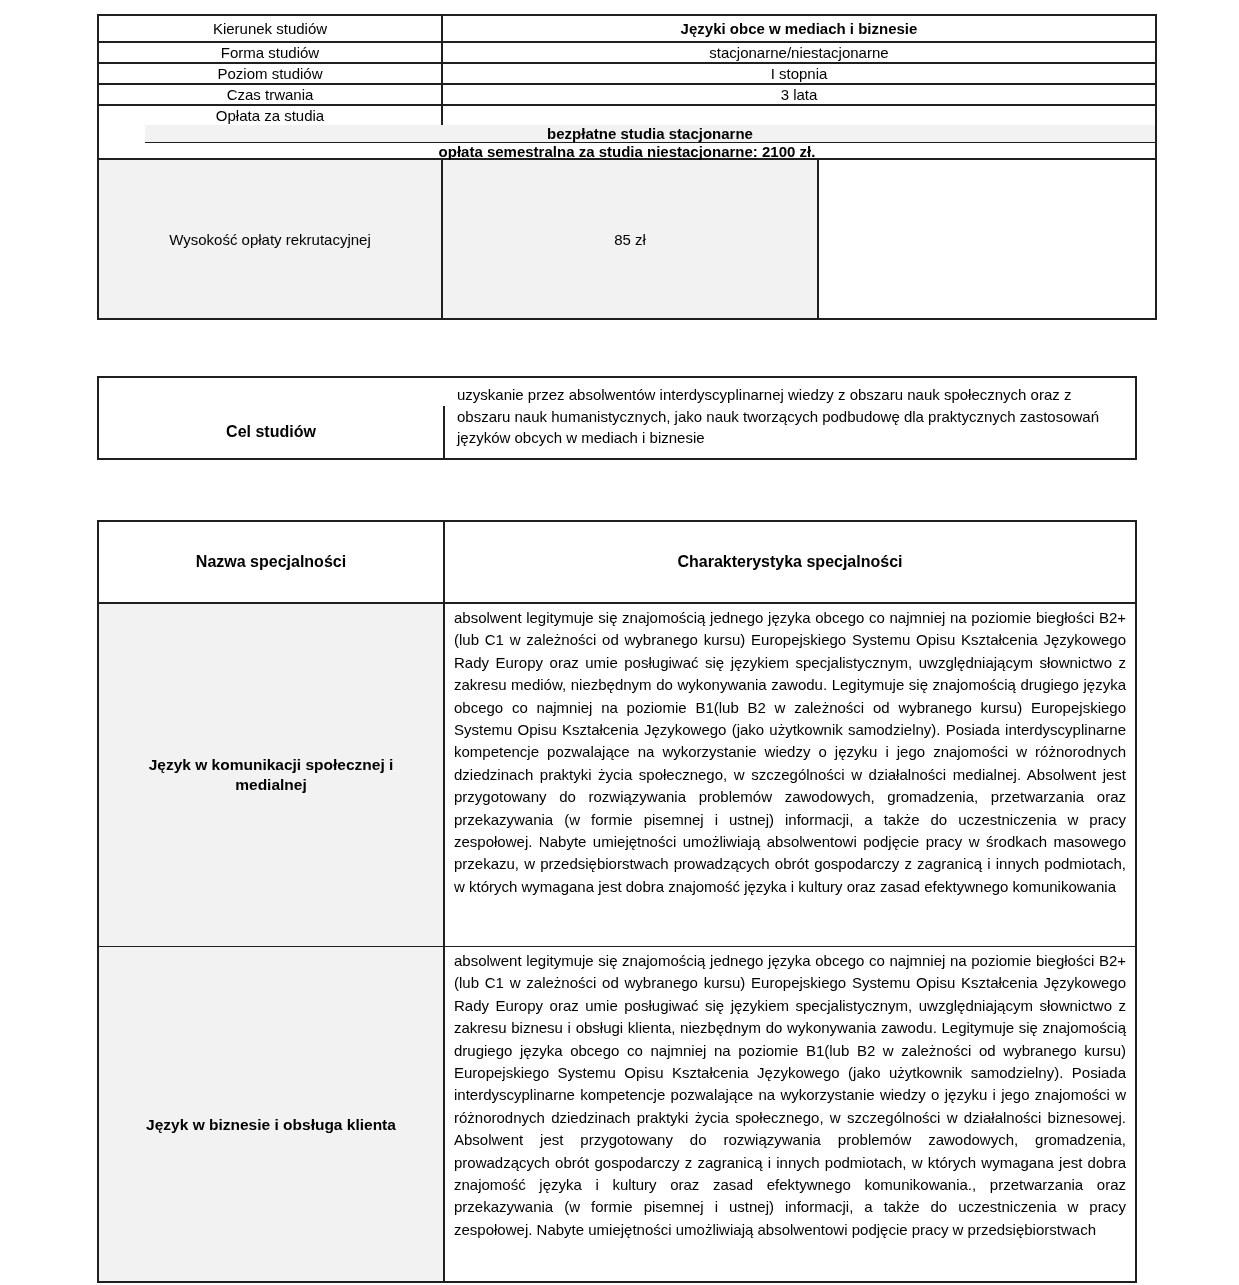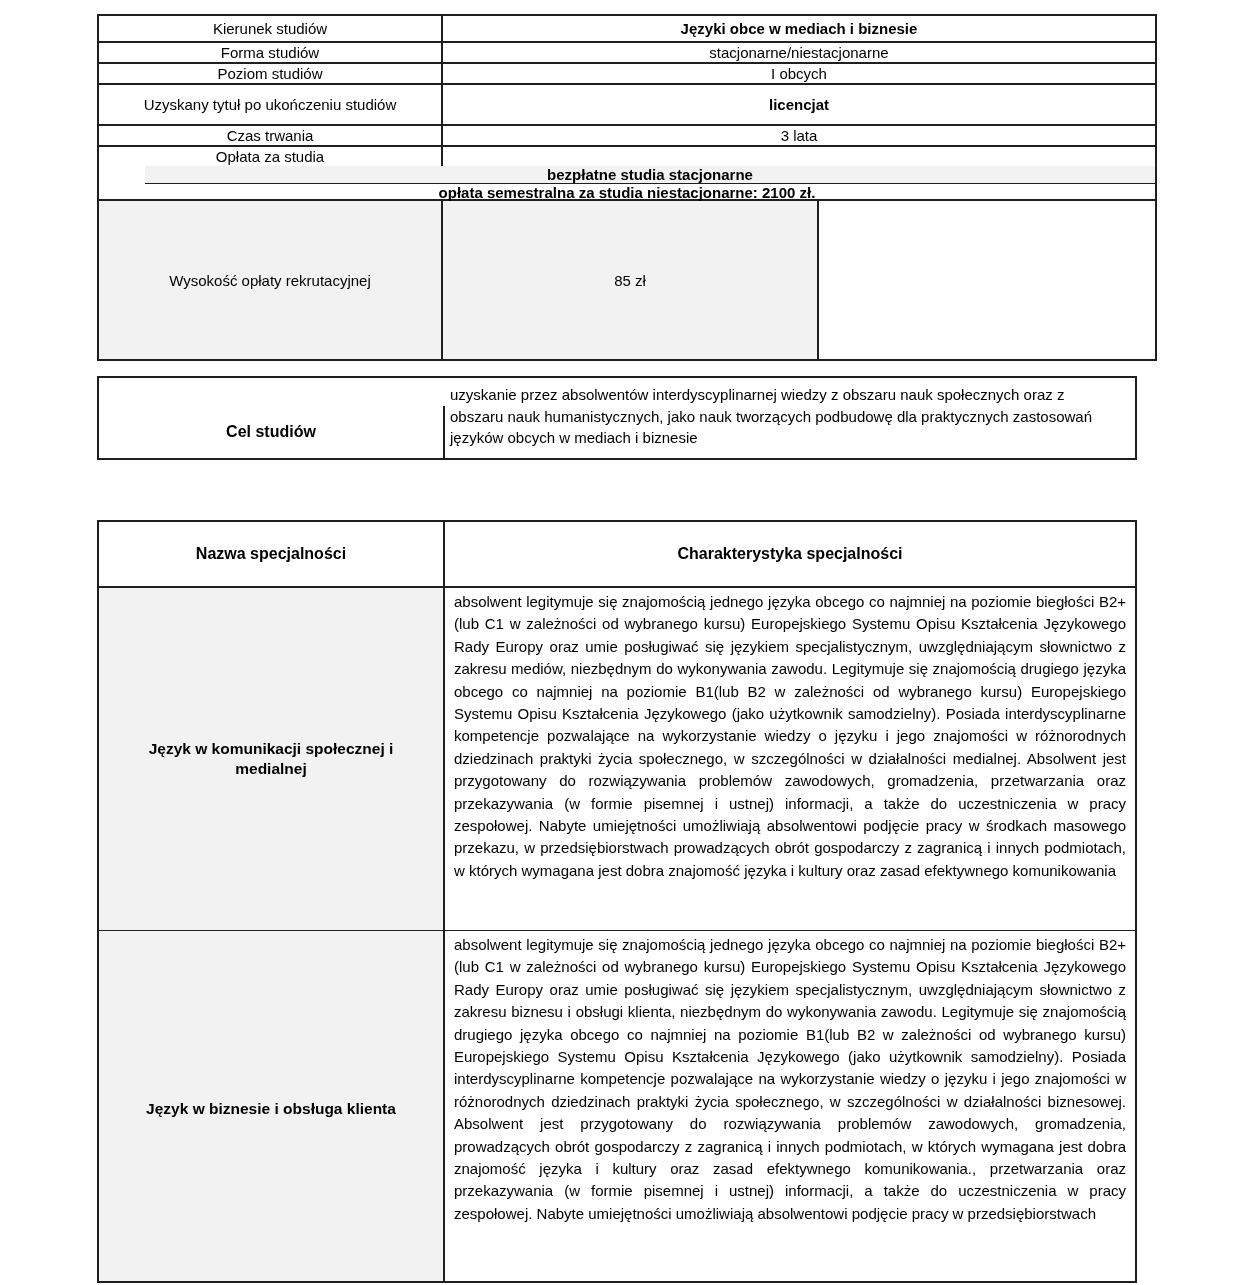--- a/index.html
+++ b/index.html
@@ -60,28 +60,28 @@
   #t1 .account-number { font-size: 15px; letter-spacing: 0.3px; }
 
   
   #t2 { left: 97px; top: 376px; width: 1040px; height: 84px; }
   #t2 .lbl {
     width: 346px; flex: none; border-right: 2px solid #1f1f1f;
     font-weight: bold; font-size: 16px; margin-top: 28px;
   }
   #t2 .txt {
     flex: 1; display: block; text-align: left;
-    font-size: 15px; line-height: 21.5px; padding: 6px 26px 6px 5px;
+    font-size: 15px; line-height: 21.5px; padding: 6px 26px 6px 12px;
   }
   #t2 .row { height: 100%; }
 
   
   #t3 { left: 97px; top: 520px; width: 1040px; height: 763px; overflow: hidden; }
   #t3 .name-col { width: 346px; flex: none; border-right: 2px solid #1f1f1f; }
-  #t3 .hdr-row { height: 64px; }
+  #t3 .hdr-row { height: 80px; }
   #t3 .hdr { font-weight: bold; font-size: 16px; }
   #t3 .spec-name {
     font-weight: bold; font-size: 15.5px; line-height: 20px; padding: 0 26px;
   }
   #t3 .desc {
     flex: 1; display: block; text-align: justify;
     font-size: 15px; line-height: 22.4px; padding: 3px 9px 3px 9px;
     overflow: hidden;
   }
   #t3 .spec-row-1 { height: 344px; border-top: 2px solid #1f1f1f; }
@@ -99,27 +99,23 @@
       <div class="cell val bold">Języki obce w mediach i biznesie</div>
     </div>
 
     <div class="row h20">
       <div class="cell lbl">Forma studiów</div>
       <div class="cell val">stacjonarne/niestacjonarne</div>
     </div>
 
     <div class="row h20">
       <div class="cell lbl">Poziom studiów</div>
-      <div class="cell val">I obcych</div>
+      <div class="cell val">I stopnia</div>
     </div>
 
-    <div class="row h41">
-      <div class="cell lbl">Uzyskany tytuł po ukończeniu studiów</div>
-      <div class="cell val bold">licencjat</div>
-    </div>
 
     <div class="row h20">
       <div class="cell lbl">Czas trwania</div>
       <div class="cell val">3 lata</div>
     </div>
 
     <div class="row fees-row">
       <div class="cell lbl">Opłata za studia</div>
       <div class="fees-right">
         <div class="fee-sub gray">bezpłatne studia stacjonarne</div>

